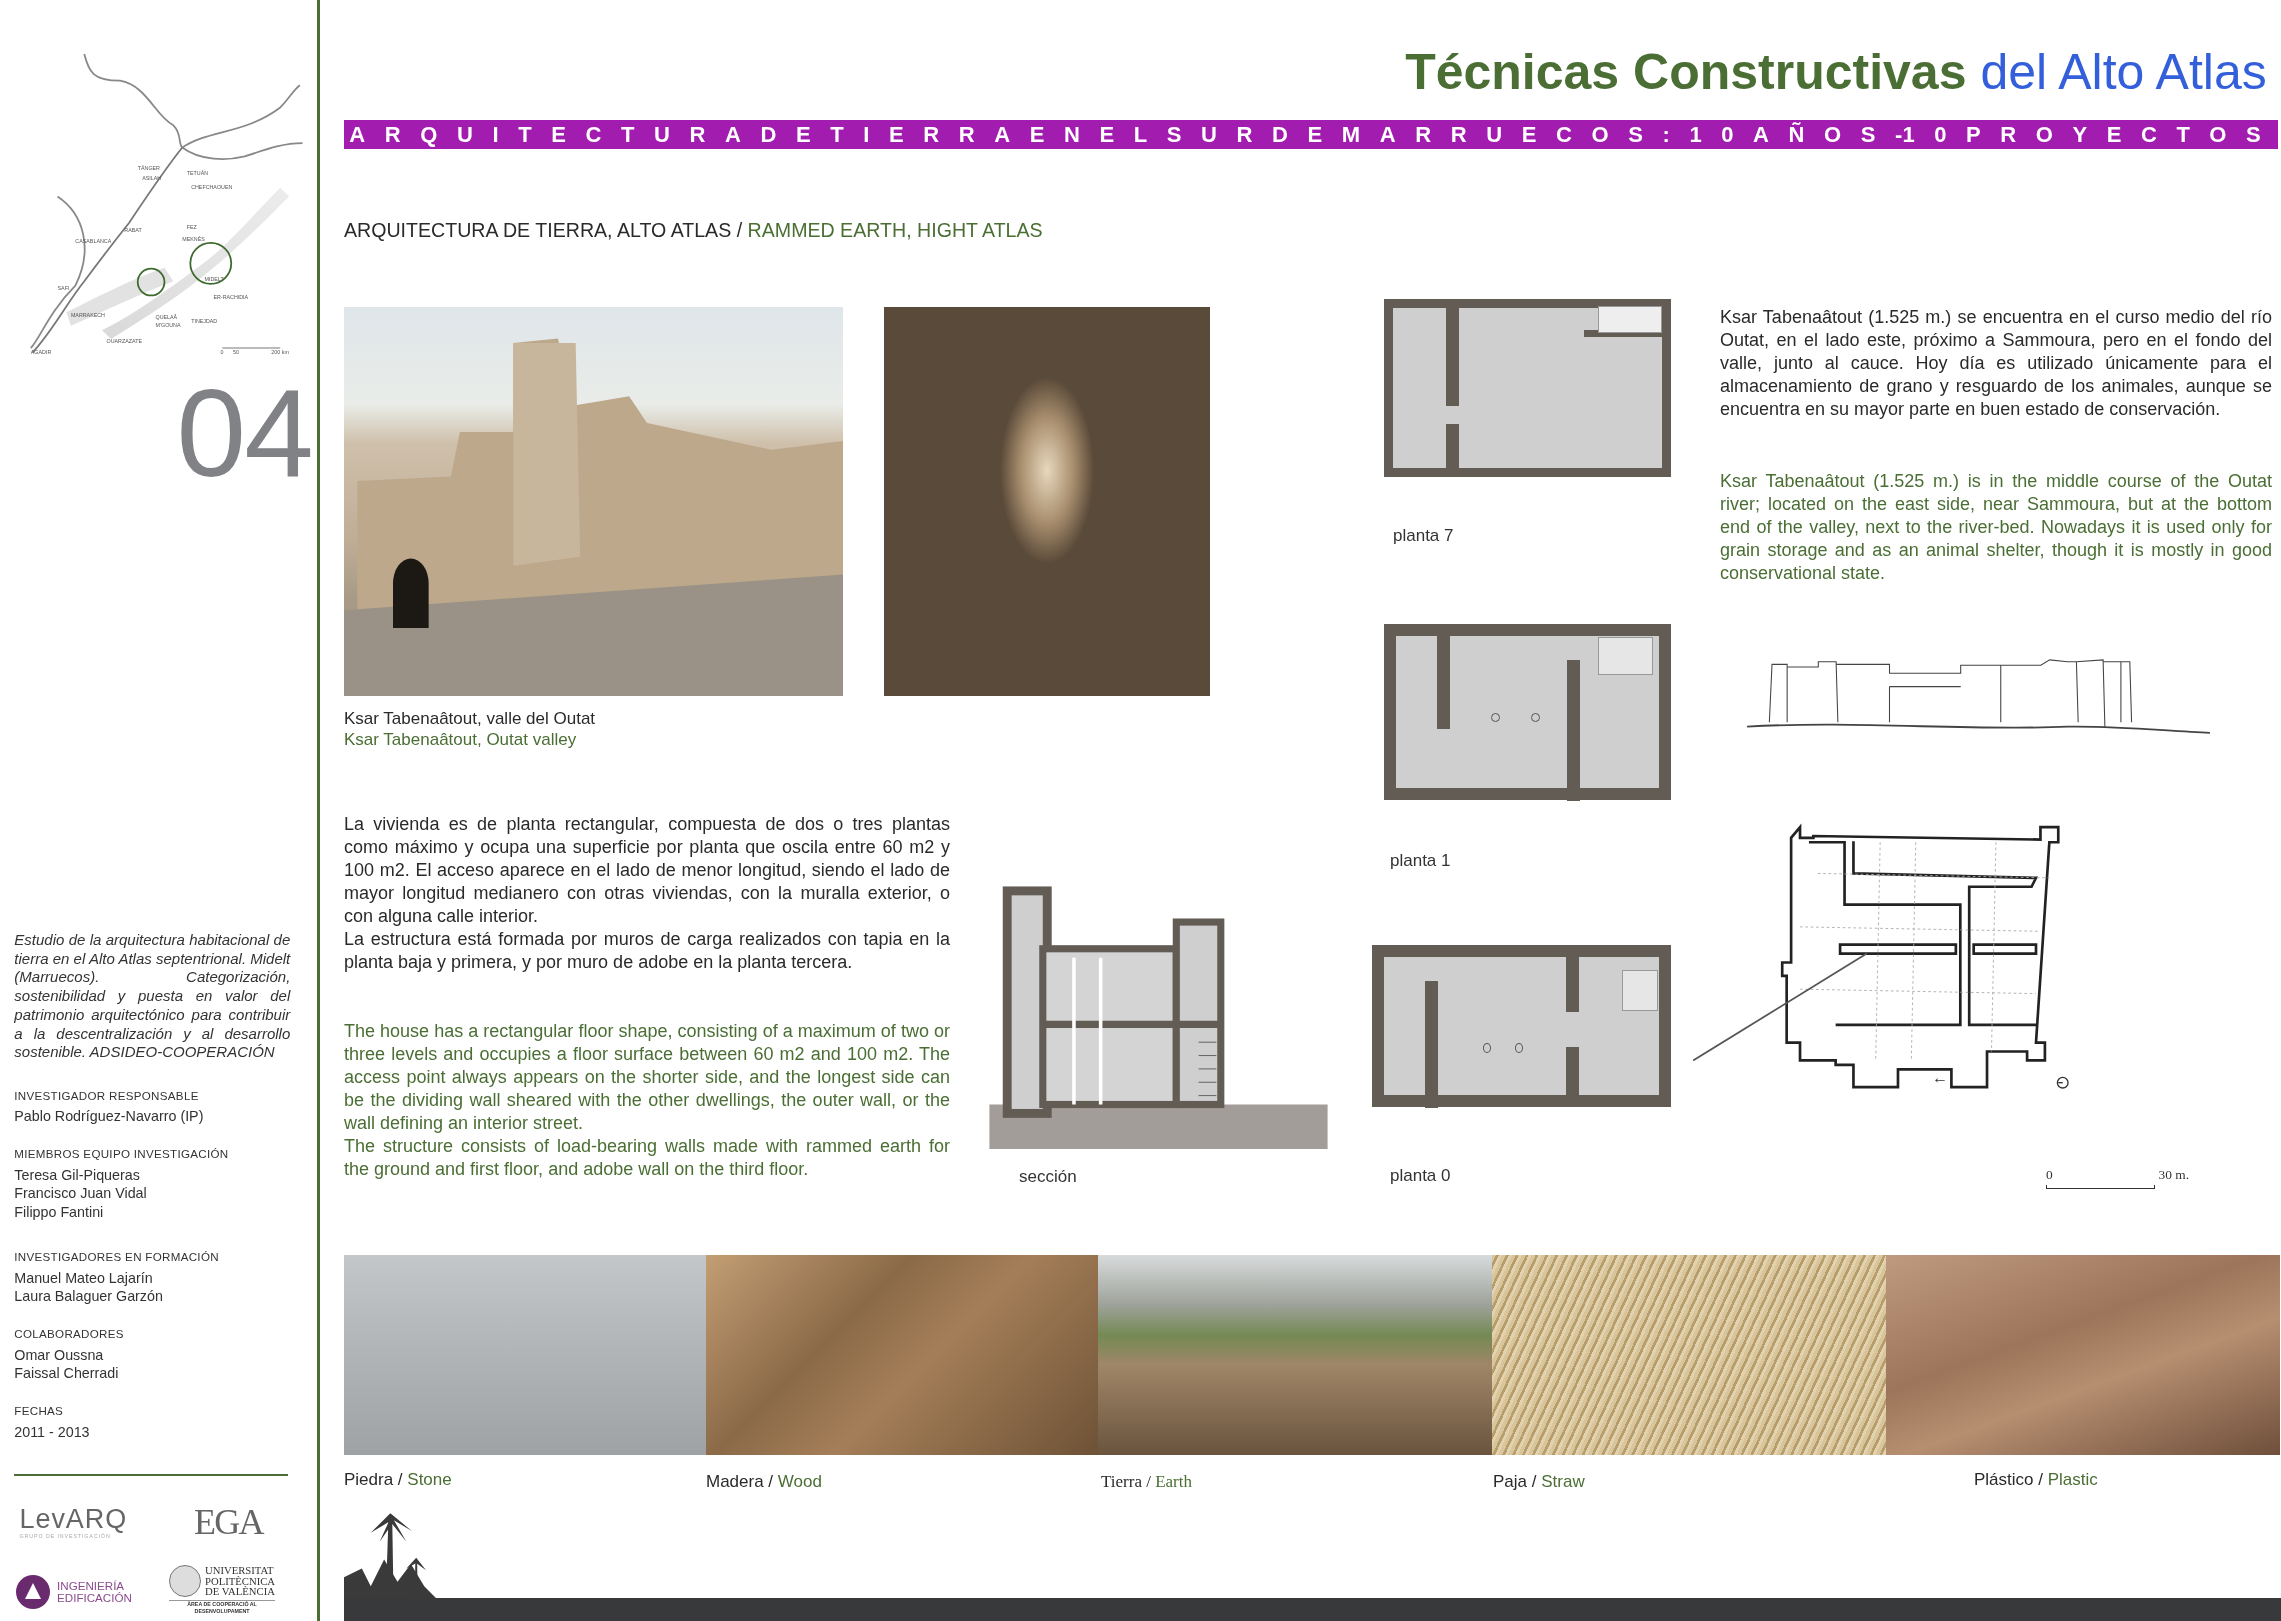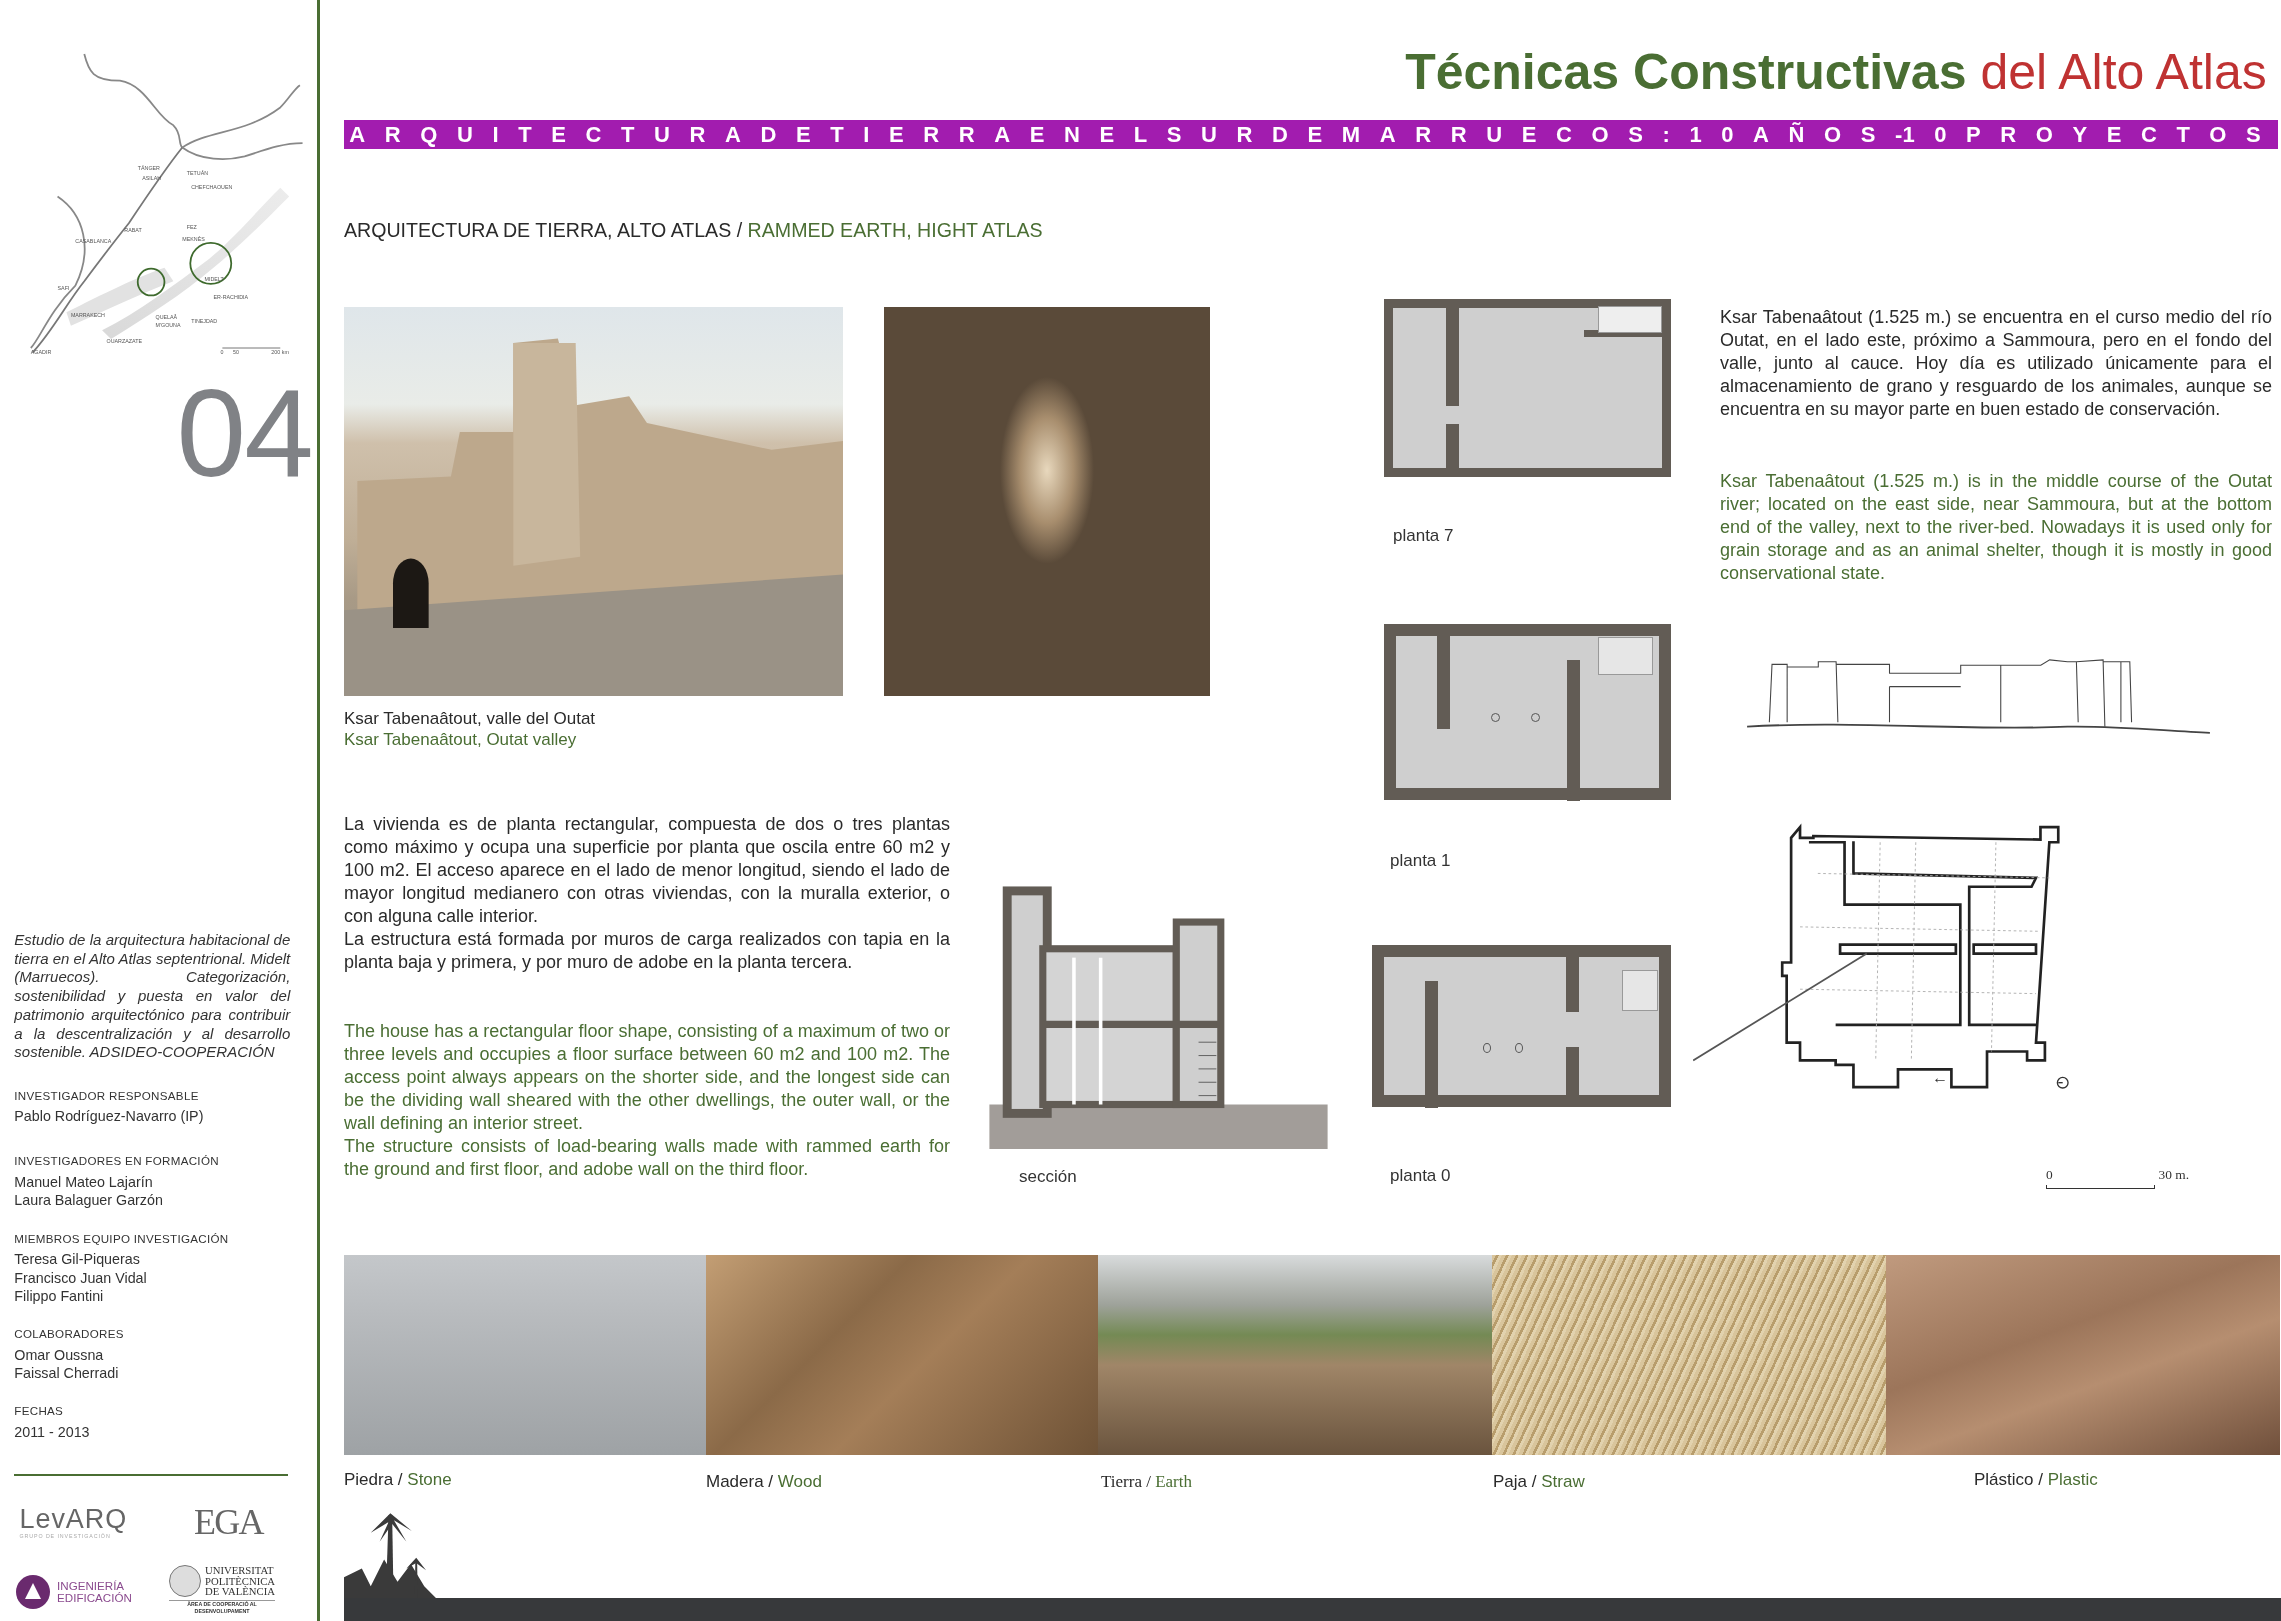--- a/index.html
+++ b/index.html
@@ -10,21 +10,21 @@
   .sidebar-rule{left:317px;top:0;width:2.7px;height:1622px;background:#4a6e33;}
   .map{left:12.5px;top:45px;width:294px;height:312px;}
   .page-num{left:134px;top:370px;width:178px;text-align:right;font-size:125px;color:#808286;font-weight:normal;line-height:1;letter-spacing:-1.8px;}
   .project-desc{left:14.3px;top:931px;width:276px;font-size:15px;font-style:italic;line-height:18.7px;text-align:justify;color:#333;}
   .sec-label{font-size:11.6px;letter-spacing:0.3px;color:#333;}
   .sec-val{font-size:14.3px;line-height:18.7px;color:#333;}
   .side-hr{left:14.3px;top:1474px;width:274px;height:1.8px;background:#4a6e33;}
   
   .title{right:14.3px;top:43px;font-size:50px;white-space:nowrap;}
   .title b{color:#4a6e33;font-weight:bold;}
-  .title span.light{color:#b91c1c;font-weight:normal;opacity:0.9;}
+  .title span.light{color:#1d4ed8;font-weight:normal;opacity:0.9;}
   .banner{left:344px;top:120px;width:1934px;height:29px;background:#a21caf;color:#fff;font-weight:bold;font-size:22px;line-height:29px;white-space:nowrap;display:flex;justify-content:space-between;padding:0 5.3px;box-sizing:border-box;}
   .banner span{display:inline-block;}
   .subtitle{left:344px;top:219px;font-size:19.6px;white-space:nowrap;}
   
   .photo{background:#c9b9a2;}
   .photo-ksar{left:344px;top:307px;width:499px;height:389px;background:linear-gradient(180deg,#dfe6ea 0%,#e9ece8 25%,#cfc0ab 35%,#bfae96 60%,#a89a86 75%,#9d9588 100%);}
   .photo-alley{left:884px;top:307px;width:326px;height:389px;background:radial-gradient(ellipse 18% 30% at 50% 42%,#e8d8bd 0%,#a88e6e 45%,#5a4a39 80%),linear-gradient(90deg,#6f5e4a,#8a7661 30%,#584735 70%,#3d3226);}
   .caption{font-size:17px;line-height:20.5px;white-space:nowrap;}
   .body-es{left:344px;top:813px;width:606px;font-size:18px;line-height:23px;text-align:justify;}
   .body-en{left:344px;top:1020px;width:606px;font-size:18px;line-height:23px;text-align:justify;}
@@ -91,30 +91,30 @@
 
 <div class="abs page-num">04</div>
 
 <div class="abs project-desc">Estudio de la arquitectura habitacional de tierra en el Alto Atlas septentrional. Midelt (Marruecos). Categorización, sostenibilidad y puesta en valor del patrimonio arquitectónico para contribuir a la descentralización y al desarrollo sostenible. ADSIDEO-COOPERACIÓN</div>
 
 <div class="abs" style="left:14.3px;top:1089px;width:285px;">
   <div style="margin-bottom:21.4px;">
     <div class="sec-label">INVESTIGADOR RESPONSABLE</div>
     <div class="sec-val" style="margin-top:5.3px;">Pablo Rodríguez-Navarro (IP)</div>
   </div>
-  <div style="margin-bottom:21.4px;padding-top:7.1px;">
-    <div class="sec-label">INVESTIGADORES EN FORMACIÓN</div>
-    <div class="sec-val" style="margin-top:5.3px;">Manuel Mateo Lajarín</div>
-    <div class="sec-val">Laura Balaguer Garzón</div>
-  </div>
   <div style="margin-bottom:21.4px;">
     <div class="sec-label">MIEMBROS EQUIPO INVESTIGACIÓN</div>
     <div class="sec-val" style="margin-top:5.3px;">Teresa Gil-Piqueras</div>
     <div class="sec-val">Francisco Juan Vidal</div>
     <div class="sec-val">Filippo Fantini</div>
+  </div>
+  <div style="margin-bottom:21.4px;padding-top:7.1px;">
+    <div class="sec-label">INVESTIGADORES EN FORMACIÓN</div>
+    <div class="sec-val" style="margin-top:5.3px;">Manuel Mateo Lajarín</div>
+    <div class="sec-val">Laura Balaguer Garzón</div>
   </div>
   <div style="margin-bottom:21.4px;">
     <div class="sec-label">COLABORADORES</div>
     <div class="sec-val" style="margin-top:5.3px;">Omar Oussna</div>
     <div class="sec-val">Faissal Cherradi</div>
   </div>
   <div>
     <div class="sec-label">FECHAS</div>
     <div class="sec-val" style="margin-top:5.3px;">2011 - 2013</div>
   </div>

